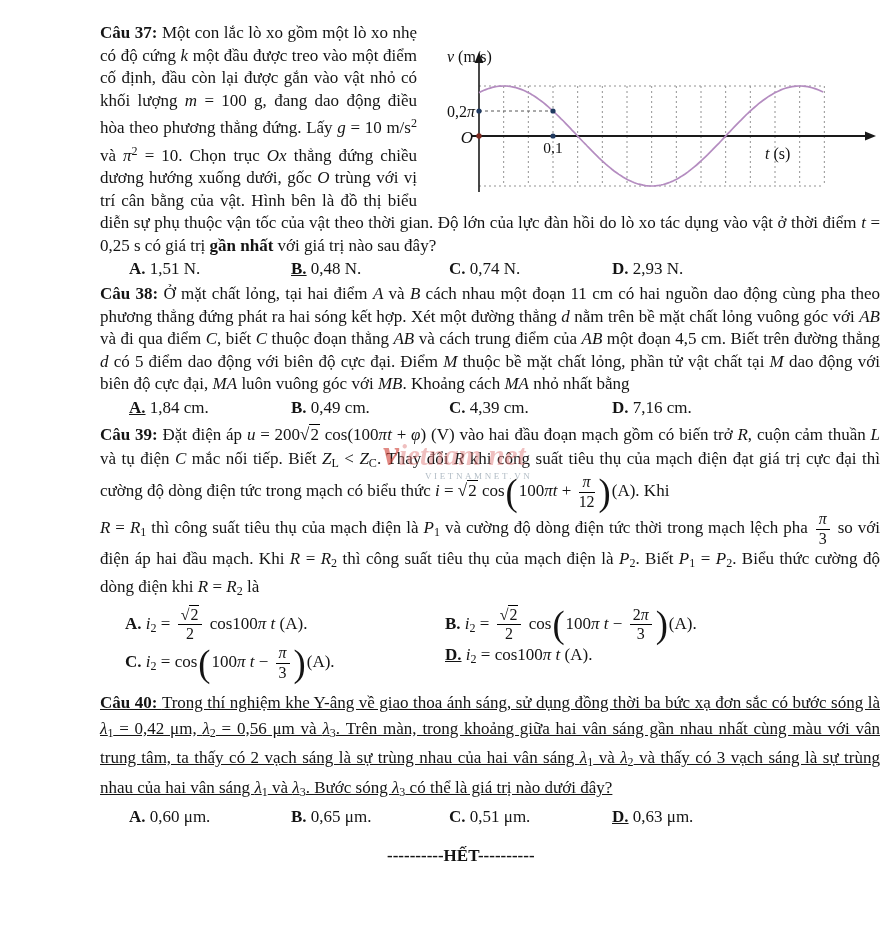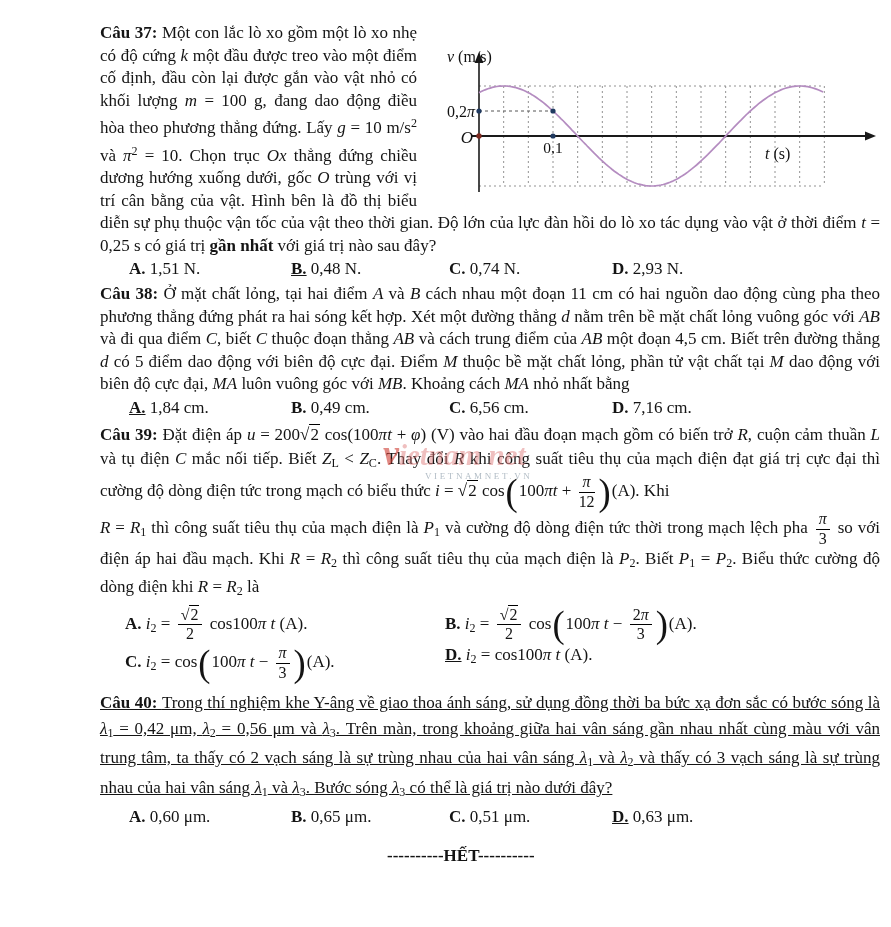--- a/index.html
+++ b/index.html
@@ -85,21 +85,21 @@
       <span class="opt"><span class="sb">C. </span><span>0,74 N.</span></span>
       <span class="opt"><span class="sb">D. </span><span>2,93 N.</span></span>
     </div>
   </section>
 
   <section class="sec38">
     <p class="para"><span class="sb">Câu 38: </span><span>Ở mặt chất lỏng, tại hai điểm </span><span class="si">A</span><span> và </span><span class="si">B</span><span> cách nhau một đoạn 11 cm có hai nguồn dao động cùng pha theo phương thẳng đứng phát ra hai sóng kết hợp. Xét một đường thẳng </span><span class="si">d</span><span> nằm trên bề mặt chất lỏng vuông góc với </span><span class="si">AB</span><span> và đi qua điểm </span><span class="si">C</span><span>, biết </span><span class="si">C</span><span> thuộc đoạn thẳng </span><span class="si">AB</span><span> và cách trung điểm của </span><span class="si">AB</span><span> một đoạn 4,5 cm. Biết trên đường thẳng </span><span class="si">d</span><span> có 5 điểm dao động với biên độ cực đại. Điểm </span><span class="si">M</span><span> thuộc bề mặt chất lỏng, phần tử vật chất tại </span><span class="si">M</span><span> dao động với biên độ cực đại, </span><span class="si">MA</span><span> luôn vuông góc với </span><span class="si">MB</span><span>. Khoảng cách </span><span class="si">MA</span><span> nhỏ nhất bằng</span></p>
     <div class="opts">
       <span class="opt"><span class="sb su">A.</span><span> 1,84 cm.</span></span>
       <span class="opt"><span class="sb">B. </span><span>0,49 cm.</span></span>
-      <span class="opt"><span class="sb">C. </span><span>6,56 cm.</span></span>
+      <span class="opt"><span class="sb">C. </span><span>4,39 cm.</span></span>
       <span class="opt"><span class="sb">D. </span><span>7,16 cm.</span></span>
     </div>
   </section>
 
   <section class="sec39">
     <p class="q39p"><span class="sb">Câu 39: </span><span>Đặt điện áp </span><span class="si">u</span><span> = 200</span><span><span>√</span><span class="radbar">2</span></span><span> cos</span><span>(100<span class="si">π</span></span><span class="si">t</span><span> + </span><span class="si">φ</span><span>) (V) vào hai đầu đoạn mạch gồm có biến trở </span><span class="si">R</span><span>, cuộn cảm thuần </span><span class="si">L</span><span> và tụ điện </span><span class="si">C</span><span> mắc nối tiếp. Biết </span><span class="si">Z</span><span class="ssub">L</span><span> &lt; </span><span class="si">Z</span><span class="ssub">C</span><span>. Thay đổi </span><span class="si">R</span><span> khi công suất tiêu thụ của mạch điện đạt giá trị cực đại thì cường độ dòng điện tức trong mạch có biểu thức </span><span class="si">i</span><span> = </span><span><span>√</span><span class="radbar">2</span></span><span> cos</span><span class="bigp">(</span><span>100<span class="si">π</span></span><span class="si">t</span><span> + </span><span class="frac"><span class="fnum"><span class="si">π</span></span><span class="fden">12</span></span><span class="bigp">)</span><span>(A). Khi</span></p>
     <p class="q39p"><span class="si">R</span><span> = </span><span class="si">R</span><span class="ssub">1</span><span> thì công suất tiêu thụ của mạch điện là </span><span class="si">P</span><span class="ssub">1</span><span> và cường độ dòng điện tức thời trong mạch lệch pha </span><span class="frac"><span class="fnum"><span class="si">π</span></span><span class="fden">3</span></span><span> so với điện áp hai đầu mạch. Khi </span><span class="si">R</span><span> = </span><span class="si">R</span><span class="ssub">2</span><span> thì công suất tiêu thụ của mạch điện là </span><span class="si">P</span><span class="ssub">2</span><span>. Biết </span><span class="si">P</span><span class="ssub">1</span><span> = </span><span class="si">P</span><span class="ssub">2</span><span>. Biểu thức cường độ dòng điện khi </span><span class="si">R</span><span> = </span><span class="si">R</span><span class="ssub">2</span><span> là</span></p>
     <div class="opts39">
       <span class="opt"><span class="sb">A. </span><span class="si">i</span><span class="ssub">2</span><span> = </span><span class="frac"><span class="fnum"><span>√</span><span class="radbar">2</span></span><span class="fden">2</span></span><span> cos100<span class="si">π</span> </span><span class="si">t</span><span> (A).</span></span>
       <span class="opt"><span class="sb">B. </span><span class="si">i</span><span class="ssub">2</span><span> = </span><span class="frac"><span class="fnum"><span>√</span><span class="radbar">2</span></span><span class="fden">2</span></span><span> cos</span><span class="bigp">(</span><span>100<span class="si">π</span> </span><span class="si">t</span><span> − </span><span class="frac"><span class="fnum">2<span class="si">π</span></span><span class="fden">3</span></span><span class="bigp">)</span><span>(A).</span></span>

